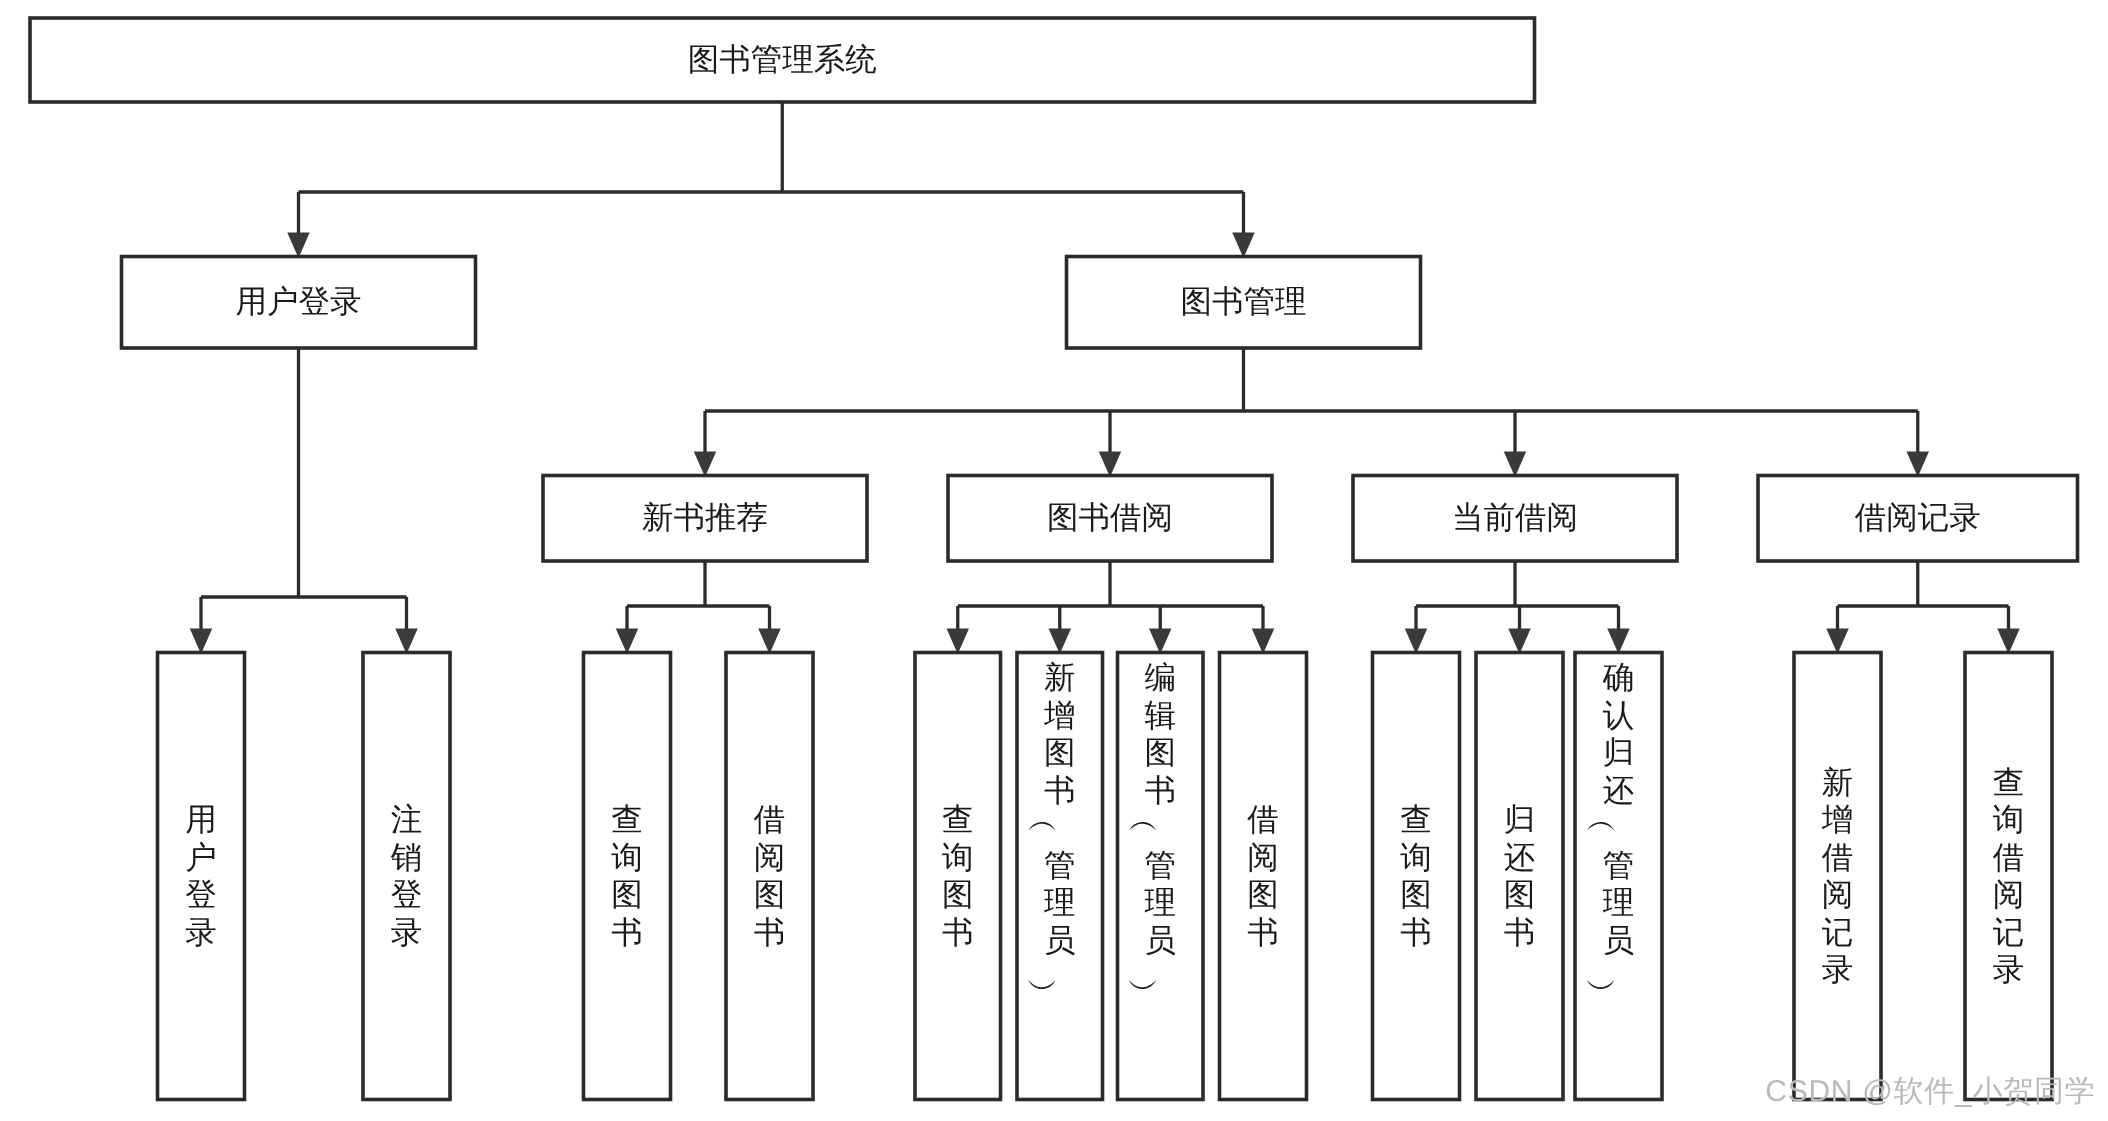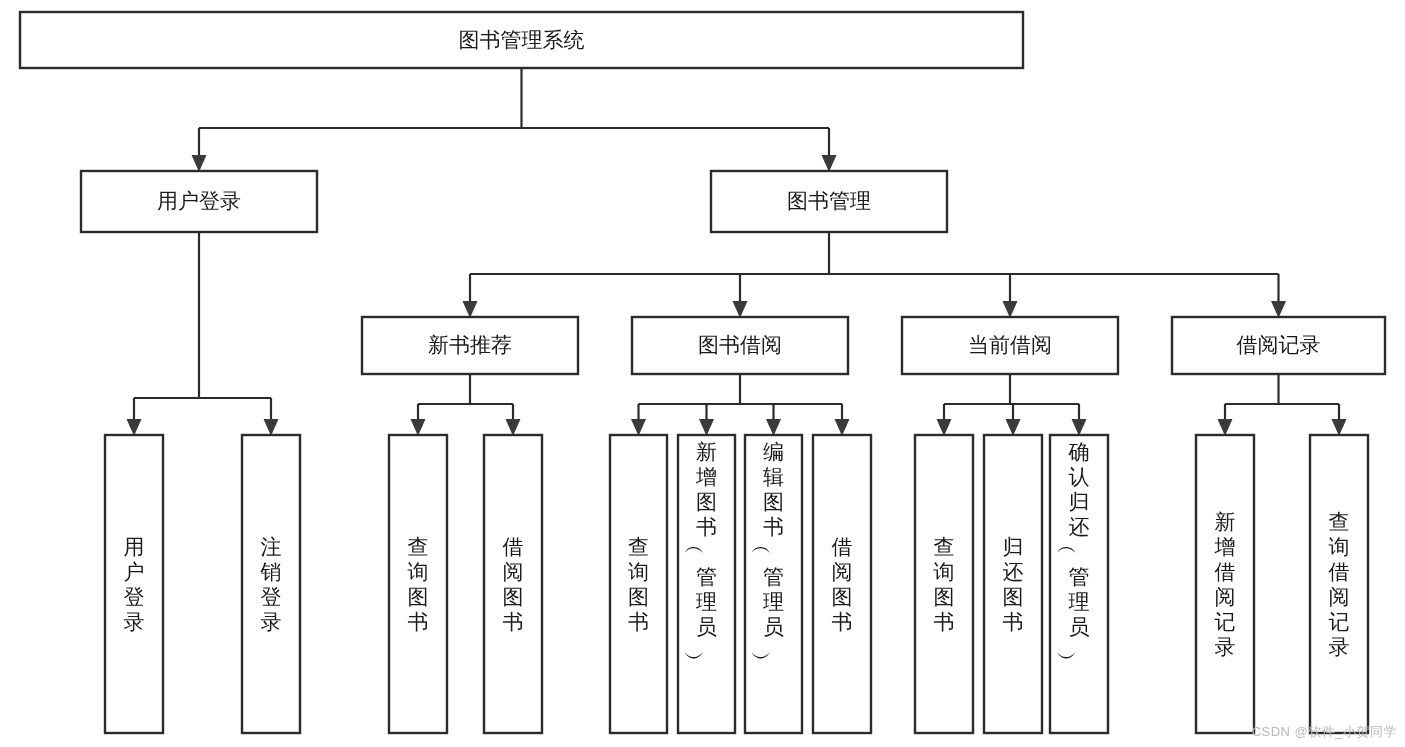--- a/index.html
+++ b/index.html
@@ -54,21 +54,21 @@
     font-family: "Liberation Sans", "DejaVu Sans", sans-serif;
     font-size: 21px;
     fill: #1a1a1a;
     text-anchor: middle;
   }
   .watermark-text {
     position: absolute;
     right: 8px;
     bottom: 6px;
     font-family: "Liberation Sans", "DejaVu Sans", sans-serif;
-    font-size: 13px;
+    font-size: 20px;
     color: #b9b9b9;
     white-space: nowrap;
     letter-spacing: 0.5px;
     user-select: none;
   }
 </style>
 </head>
 <body>
 
 <div id="diagram-root">

